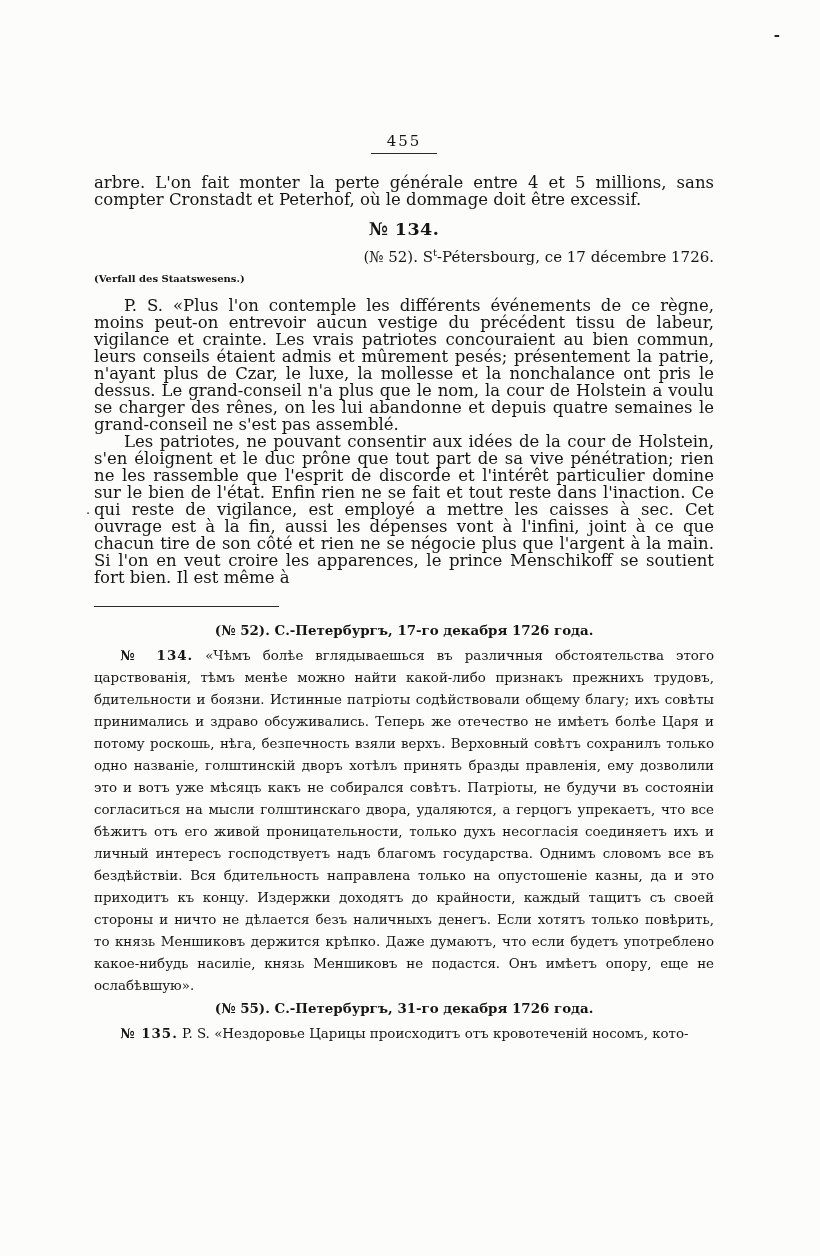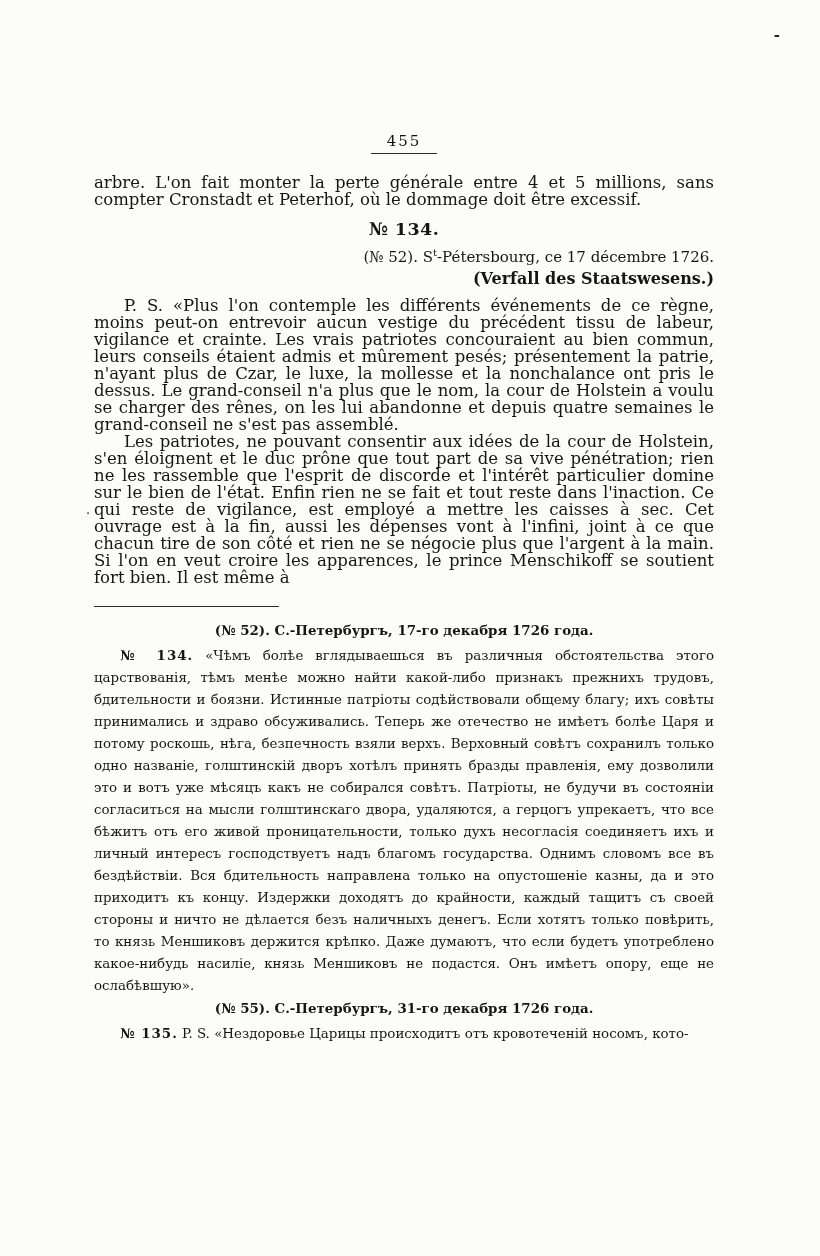--- a/index.html
+++ b/index.html
@@ -58,22 +58,22 @@
     margin: 13px 0 6px 0;
     letter-spacing: 0.5px;
   }
   .dateline {
     text-align: right;
     font-size: 15px;
     margin: 3px 0 6px 0;
   }
   .dateline sup { font-size: 10px; }
   .language-note {
-    text-align: right;
-    font-size: 16px;
+    text-align: left;
+    font-size: 10px;
     font-weight: bold;
     margin: 4px 0 10px 0;
   }
   .footnote-rule {
     border: none;
     border-top: 1.2px solid #2a2a2a;
     width: 185px;
     margin: 20px 0 12px 0;
   }
   .footnotes {

